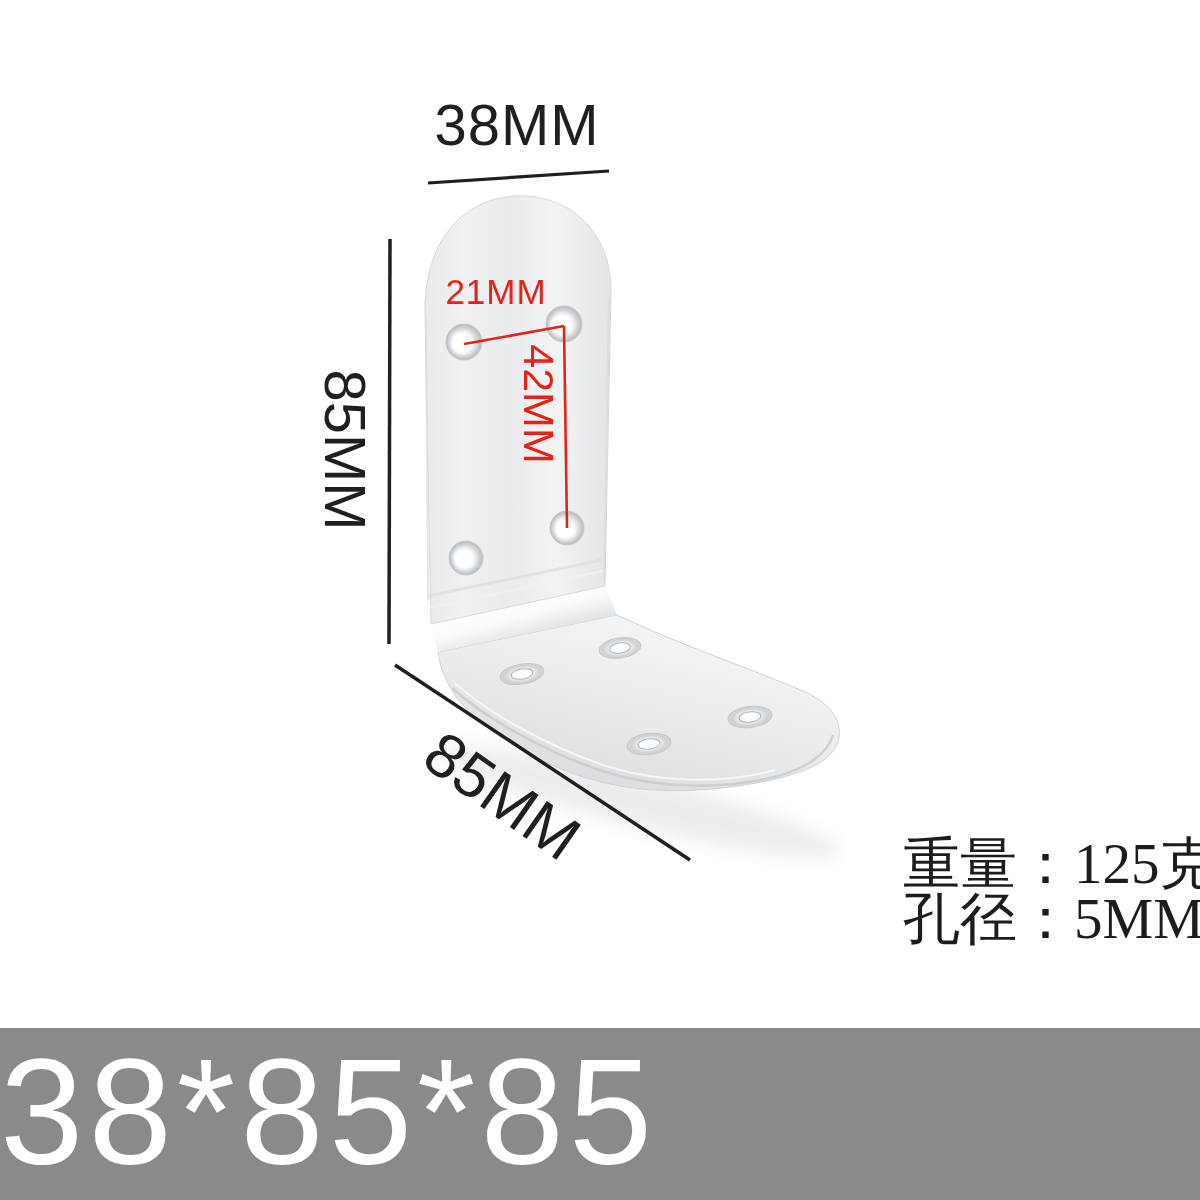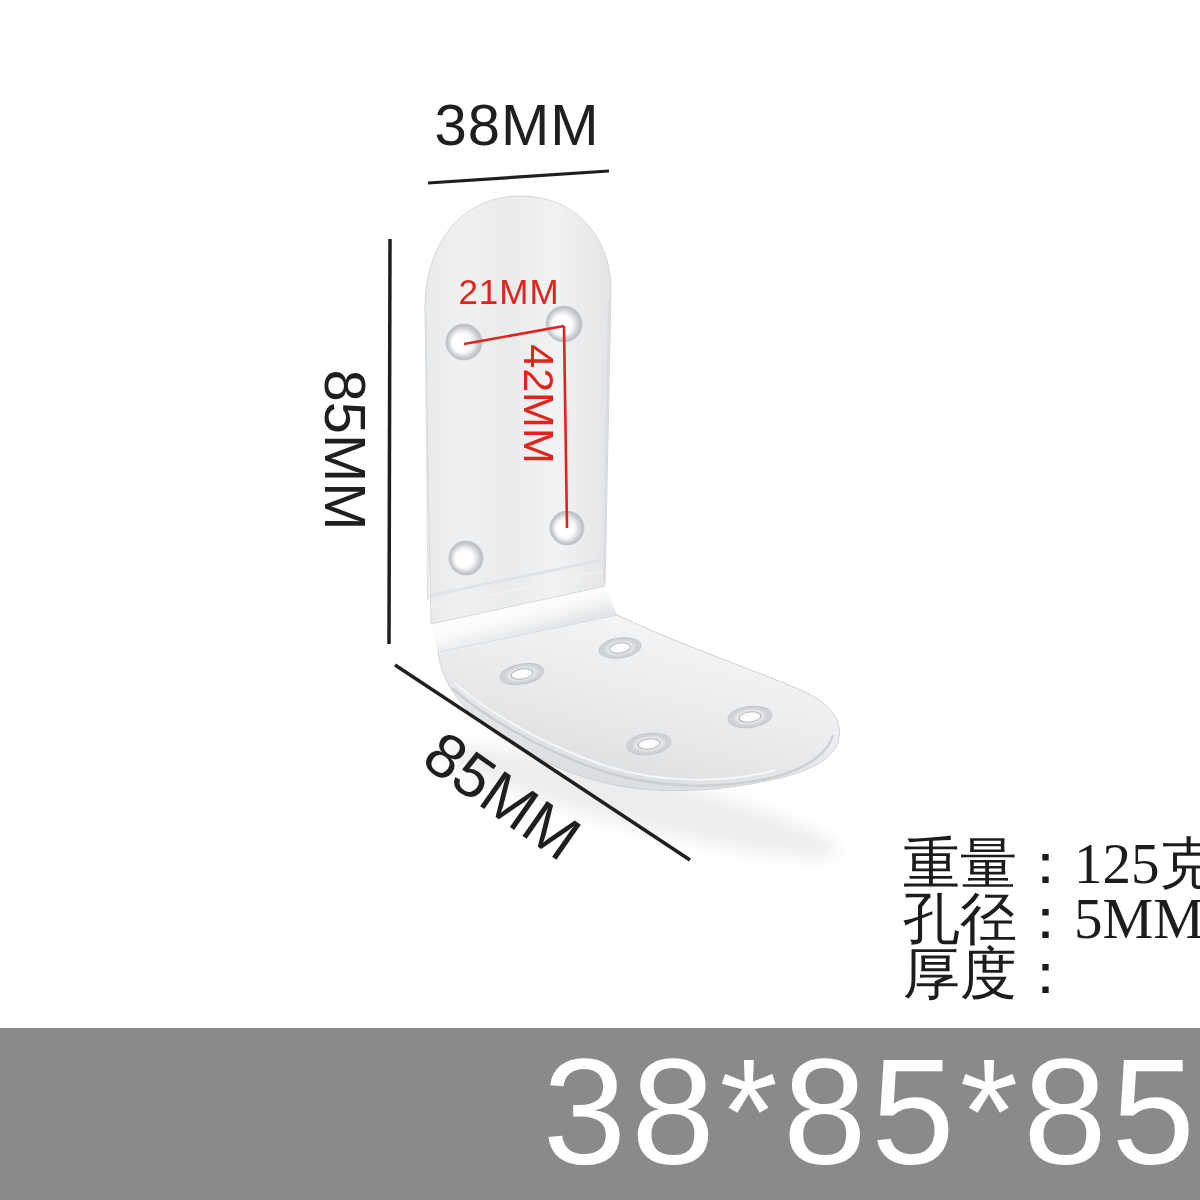--- a/index.html
+++ b/index.html
@@ -9,31 +9,31 @@
   }
   .bracket-svg{position:absolute;left:0;top:0;width:1200px;height:1200px;}
   .dim-label{
     position:absolute;color:#1f1f1f;font-weight:400;white-space:nowrap;
     transform:translate(-50%,-50%);line-height:1;
   }
   .dim-top{left:517px;top:125px;font-size:58px;letter-spacing:1px;}
   .dim-left{left:345px;top:450px;font-size:58px;transform:translate(-50%,-50%) rotate(90deg);}
   .dim-diag{left:502px;top:796px;font-size:62px;transform:translate(-50%,-50%) rotate(35deg);}
   .red-label{color:#e0241b;}
-  .red-h{left:509px;top:291px;font-size:35px;letter-spacing:1px;}
+  .red-h{left:496px;top:291px;font-size:35px;letter-spacing:1px;}
   .red-v{left:538px;top:404px;font-size:43px;transform:translate(-50%,-50%) rotate(90deg);}
   .specs{
     position:absolute;left:903px;top:836px;color:#1c1c1c;font-size:57px;line-height:55px;
   }
   .spec-row{display:flex;align-items:baseline;white-space:nowrap;}
   .spec-label{display:inline-block;min-width:132px;}
   .spec-value{display:inline-block;font-family:Liberation Serif, serif;}
   .banner{
     position:absolute;left:0;top:1028px;width:1200px;height:172px;background:#8a8a8a;
-    display:flex;align-items:center;justify-content:flex-end;
+    display:flex;align-items:center;justify-content:flex-start;
   }
   .banner-text{
     color:#ffffff;font-size:150px;font-weight:400;letter-spacing:5px;line-height:1;
     transform:translateY(-2px);white-space:nowrap;
   }
 </style>
 </head>
 <body>
 
 <div class="stage">
@@ -151,21 +151,20 @@
   <div class="specs">
     <div class="spec-row">
       <span class="spec-label">重量：</span>
       <span class="spec-value">125克</span>
     </div>
     <div class="spec-row">
       <span class="spec-label">孔径：</span>
       <span class="spec-value">5MM</span>
     </div>
     <div class="spec-row">
-      <span class="spec-label">厚度：</span>
     </div>
   </div>
 
   <div class="banner">
     <div class="banner-text">38*85*85</div>
   </div>
 
 </div>
 
 </body></html>

